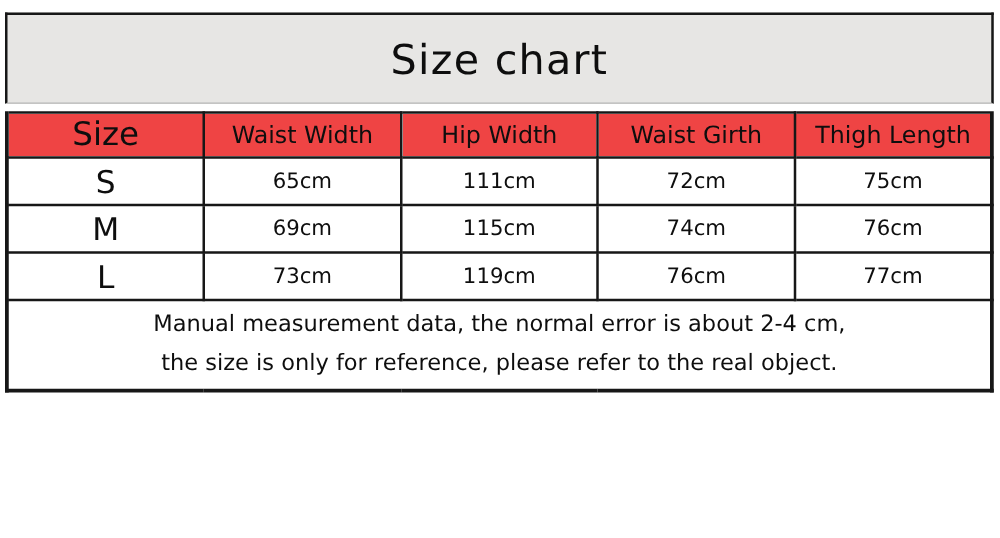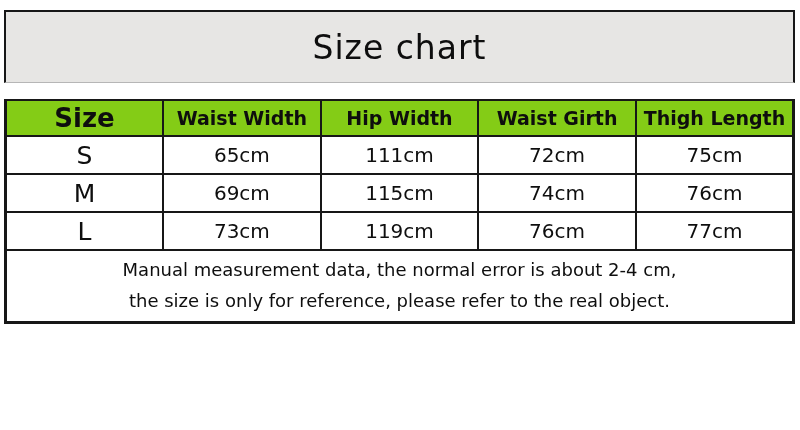--- a/index.html
+++ b/index.html
@@ -18,21 +18,21 @@
     box-sizing: border-box;
     width: 800px;
     padding: 10px 5px 0 4px;
   }
   .title-box {
     box-sizing: border-box;
     height: 73px;
     background: #e7e6e4;
     border: 2px solid #171717;
     border-bottom: 1px solid #b6b6b6;
-    margin-bottom: 16px;
+    margin-bottom: 6px;
     display: flex;
     align-items: center;
     justify-content: center;
     font-size: 33px;
     letter-spacing: 1px;
   }
   table.size-chart {
     width: 100%;
     table-layout: fixed;
     border-collapse: collapse;
@@ -42,32 +42,32 @@
   .size-chart th,
   .size-chart td {
     border: 2px solid #171717;
     text-align: center;
     vertical-align: middle;
     padding: 0;
     overflow: hidden;
     white-space: nowrap;
   }
   .size-chart thead th {
-    background: #84cc16;
+    background: #ef4444;
     height: 34px;
-    font-weight: bold;
+    font-weight: normal;
     font-size: 19px;
   }
   .size-chart thead th.size-col {
     font-size: 26px;
   }
   .size-chart tbody td {
     background: #ffffff;
     height: 36px;
-    font-size: 20px;
+    font-size: 17px;
   }
   .size-chart tbody td.size-cell {
     font-size: 25px;
   }
   .size-chart tr.footnote-row td {
     height: 70px;
     font-size: 18px;
     line-height: 1.7;
     white-space: normal;
   }

